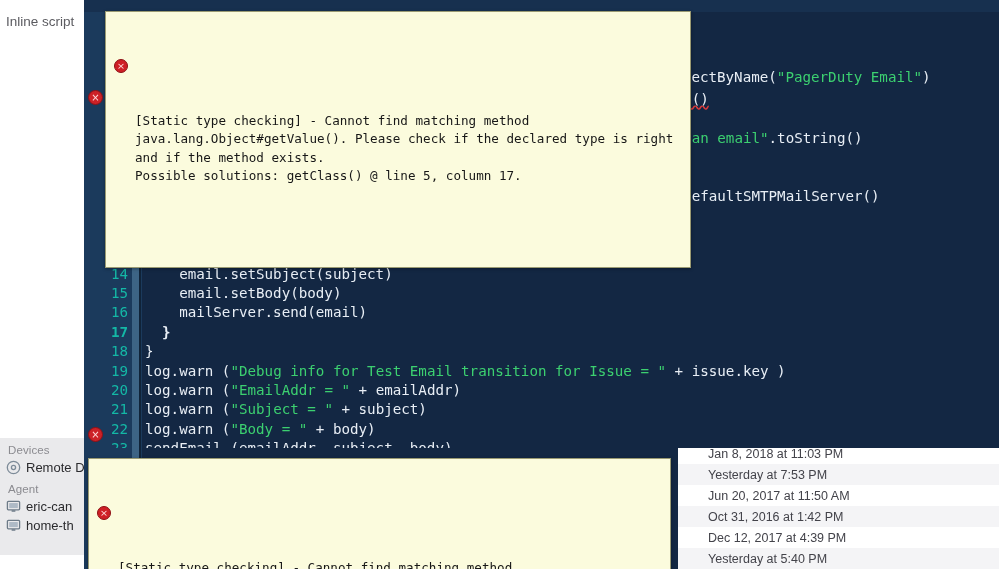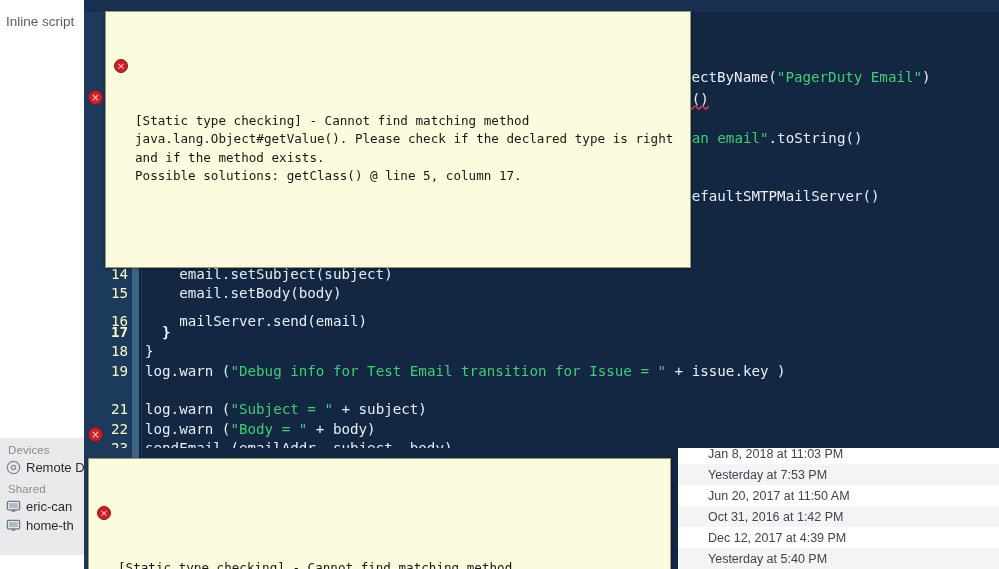--- a/index.html
+++ b/index.html
@@ -169,21 +169,21 @@
     font-size: 14.2px;
     line-height: 19.4px;
     color: #e8eef5;
   }
 
   .ln {
     position: absolute;
     left: 0;
     width: 44px;
     text-align: right;
-    color: #fef9c3;
+    color: #14b8a6;
     font-family: "DejaVu Sans Mono", "Liberation Mono", monospace;
     font-size: 14.2px;
   }
 
   .code-text {
     position: absolute;
     left: 61px;
     white-space: pre;
   }
 
@@ -304,21 +304,21 @@
       <div class="sb-header">Devices</div>
       <div class="sb-item">
         <span class="sb-icon">
           <svg width="15" height="15" viewBox="0 0 16 16">
             <circle cx="8" cy="8" r="6.6" fill="none" stroke="#7d8b98" stroke-width="1.4"></circle>
             <circle cx="8" cy="8" r="2.2" fill="none" stroke="#7d8b98" stroke-width="1.4"></circle>
           </svg>
         </span>
         <span>Remote D</span>
       </div>
-      <div class="sb-header">Shared</div>
+      <div class="sb-header">Agent</div>
       <div class="sb-item">
         <span class="sb-icon">
           <svg width="15" height="15" viewBox="0 0 16 16">
             <rect x="1.5" y="2.5" width="13" height="9" rx="1" fill="none" stroke="#6d7b88" stroke-width="1.4"></rect>
             <rect x="3.4" y="4.3" width="9.2" height="5.4" fill="#aebac6"></rect>
             <rect x="6" y="12" width="4" height="1.6" fill="#6d7b88"></rect>
           </svg>
         </span>
         <span>eric-can</span>
       </div>
@@ -373,24 +373,25 @@
           <div class="code-line" style="top: 109.4px;"><span class="ln">6</span><span class="code-text"><span class="t-kw">def </span><span class="t-plain">subject = </span><span class="t-str">"Test Email - </span><span class="t-gstr">${issue.getKey()}</span><span class="t-str">"</span><span class="t-plain">.toString()</span></span></div>
           <div class="code-line" style="top: 128.8px;"><span class="ln">7</span><span class="code-text"><span class="t-kw">def </span><span class="t-plain">body = </span><span class="t-str">"Issue </span><span class="t-gstr">${issue.getKey()}</span><span class="t-str"> Agent has requested to send an email</span><span class="t-str">"</span><span class="t-plain">.toString()</span></span></div>
           <div class="code-line" style="top: 148.2px;"><span class="ln">8</span><span class="code-text"></span></div>
           <div class="code-line" style="top: 167.6px;"><span class="ln">9</span><span class="code-text"><span class="t-kw">def </span><span class="t-plain">sendEmail(String emailAddr, String subject, String body) {</span></span></div>
           <div class="code-line" style="top: 187px;"><span class="ln">10</span><span class="code-text"><span class="t-plain">  </span><span class="t-kw">def </span><span class="t-plain">mailServer = ComponentAccessor.getMailServerManager().getDefaultSMTPMailServer()</span></span></div>
           <div class="code-line" style="top: 206.4px;"><span class="ln">11</span><span class="code-text"></span></div>
           <div class="code-line" style="top: 225.8px;"><span class="ln">12</span><span class="code-text"><span class="t-plain">  </span><span class="t-kw">if </span><span class="t-plain">(mailServer) {</span></span></div>
           <div class="code-line" style="top: 245.2px;"><span class="ln">13</span><span class="code-text"><span class="t-plain">    </span><span class="t-kw">def </span><span class="t-plain">email = </span><span class="t-kw">new </span><span class="t-plain">Email(emailAddr)</span></span></div>
           <div class="code-line" style="top: 264.6px;"><span class="ln">14</span><span class="code-text"><span class="t-plain">    email.setSubject(subject)</span></span></div>
           <div class="code-line" style="top: 284px; padding-left: 45px;"><span class="ln">15</span><span class="code-text"><span class="t-plain">    email.setBody(body)</span></span></div>
-          <div class="code-line" style="top: 303.4px; margin-top: 9px;"><span class="ln">16</span><span class="code-text"><span class="t-plain">    mailServer.send(email)</span></span></div>
+          <div class="code-line" style="top: 303.4px;"><span class="ln">16</span><span class="code-text"><span class="t-plain">    mailServer.send(email)</span></span></div>
           <div class="code-line" style="top: 322.8px; font-weight: bold;"><span class="ln">17</span><span class="code-text"><span class="t-plain">  }</span></span></div>
           <div class="code-line" style="top: 342.2px;"><span class="ln">18</span><span class="code-text"><span class="t-plain">}</span></span></div>
           <div class="code-line" style="top: 361.6px;"><span class="ln">19</span><span class="code-text"><span class="t-plain">log.warn (</span><span class="t-str">"Debug info for Test Email transition for Issue = "</span><span class="t-plain"> + issue.key )</span></span></div>
+          <div class="code-line" style="top: 381px;"><span class="ln">20</span><span class="code-text"><span class="t-plain">log.warn (</span><span class="t-str">"EmailAddr = "</span><span class="t-plain"> + emailAddr)</span></span></div>
           <div class="code-line" style="top: 400.4px;"><span class="ln">21</span><span class="code-text"><span class="t-plain">log.warn (</span><span class="t-str">"Subject = "</span><span class="t-plain"> + subject)</span></span></div>
           <div class="code-line" style="top: 419.8px; padding-left: 28px;"><span class="ln">22</span><span class="code-text"><span class="t-plain">log.warn (</span><span class="t-str">"Body = "</span><span class="t-plain"> + body)</span></span></div>
           <div class="code-line" style="top: 439.2px;"><span class="ln">23</span><span class="code-text wavy"><span class="t-plain">sendEmail (emailAddr, subject, body)</span></span></div>
         </div>
     </div>
   </div>
 
   <div class="editor-topstrip"></div>
   <div id="partial-top" class="code-line" style="left:84px; top:68px; z-index:3; width:915px;"><span class="code-text" style="left: 522px;"><span class="t-plain">omFieldObjectByName(</span><span class="t-str">"PagerDuty Email"</span><span class="t-plain">)</span></span></div>
 

